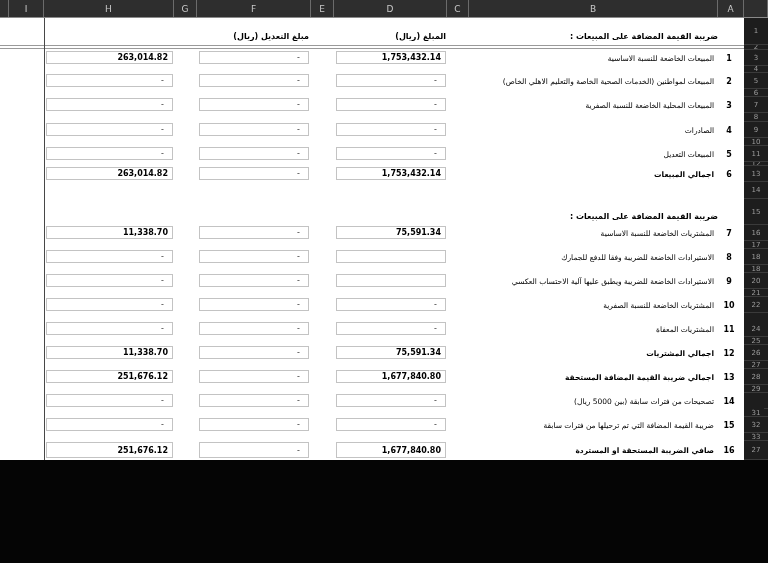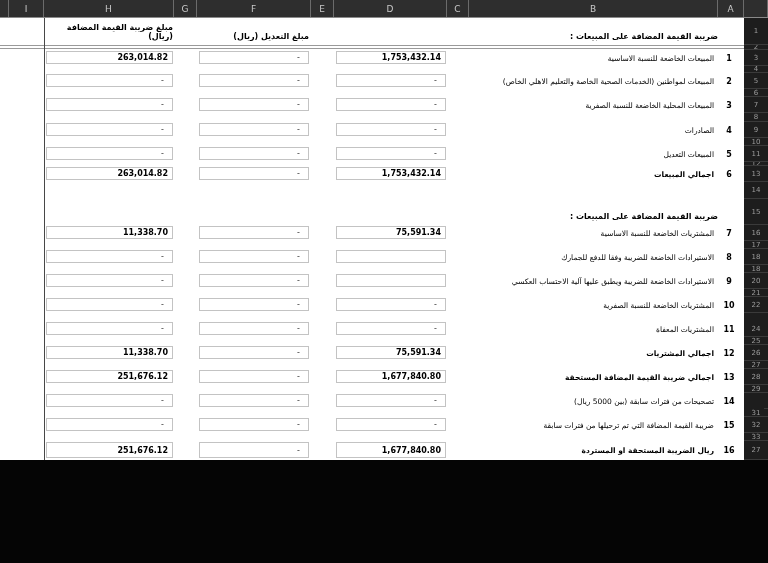--- a/index.html
+++ b/index.html
@@ -55,22 +55,22 @@
       <div class="colhdr-cell" style="left: 334px; width: 113px;">D</div>
       <div class="colhdr-cell" style="left: 447px; width: 22px;">C</div>
       <div class="colhdr-cell" style="left: 469px; width: 249px;">B</div>
       <div class="colhdr-cell" style="left: 718px; width: 26px;">A</div>
       <div class="colhdr-cell" style="left: 744px; width: 24px;"></div>
     </div>
 
   <div class="sheet">
 
     <div class="sect-title" style="left:470px;top:0px;width:248px;height:27px;">ضريبة القيمة المضافة على المبيعات :</div>
+    <div class="col-title" style="left:336px;top:0px;width:110px;height:27px;">المبلغ (ريال)</div>
     <div class="col-title" style="left:199px;top:0px;width:110px;height:27px;text-align:right;">مبلغ التعديل (ريال)</div>
-    <div class="col-title" style="left:46px;top:0px;width:127px;height:27px;">مبلغ ضريبة القيمة المضافة (ريال)</div>
 
     <div class="sect-title" style="left:470px;top:181px;width:248px;height:26px;">ضريبة القيمة المضافة على المبيعات :</div>
     <div id="item-rows">
         <div class="itm-label" style="left: 470px; top: 32px; width: 244px; height: 16px;">المبيعات الخاضعة للنسبة الاساسية</div>
         <div class="itm-no" style="left: 716px; top: 32px; width: 26px; height: 16px;">1</div>
         <div class="cell-box" style="left: 336px; top: 33px; width: 110px; height: 13px;">
           <span class="cell-val">1,753,432.14</span>
         </div>
         <div class="cell-box" style="left: 199px; top: 33px; width: 110px; height: 13px;">
           <span class="cell-val dash">-</span>
@@ -225,21 +225,21 @@
         <div class="itm-no" style="left: 716px; top: 399px; width: 26px; height: 16px;">15</div>
         <div class="cell-box" style="left: 336px; top: 400px; width: 110px; height: 13px;">
           <span class="cell-val dash">-</span>
         </div>
         <div class="cell-box" style="left: 199px; top: 400px; width: 110px; height: 13px;">
           <span class="cell-val dash">-</span>
         </div>
         <div class="cell-box" style="left: 46px; top: 400px; width: 127px; height: 13px;">
           <span class="cell-val dash">-</span>
         </div>
-        <div class="itm-label" style="left: 470px; top: 423px; width: 244px; height: 19px; font-weight: bold;">ريال الضريبة المستحقة او المستردة</div>
+        <div class="itm-label" style="left: 470px; top: 423px; width: 244px; height: 19px; font-weight: bold;">صافي الضريبة المستحقة او المستردة</div>
         <div class="itm-no" style="left: 716px; top: 423px; width: 26px; height: 19px;">16</div>
         <div class="cell-box" style="left: 336px; top: 424px; width: 110px; height: 16px;">
           <span class="cell-val">1,677,840.80</span>
         </div>
         <div class="cell-box" style="left: 199px; top: 424px; width: 110px; height: 16px;">
           <span class="cell-val dash">-</span>
         </div>
         <div class="cell-box" style="left: 46px; top: 424px; width: 127px; height: 16px;">
           <span class="cell-val">251,676.12</span>
         </div>

